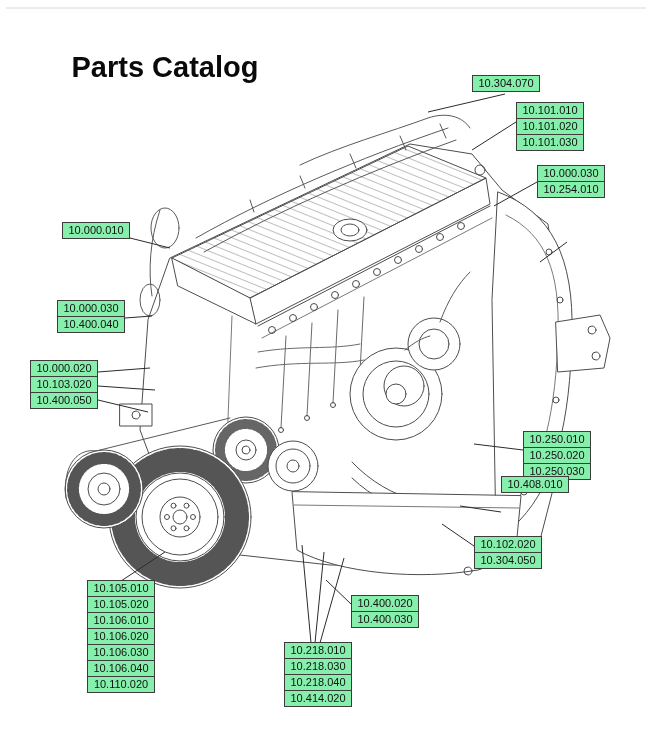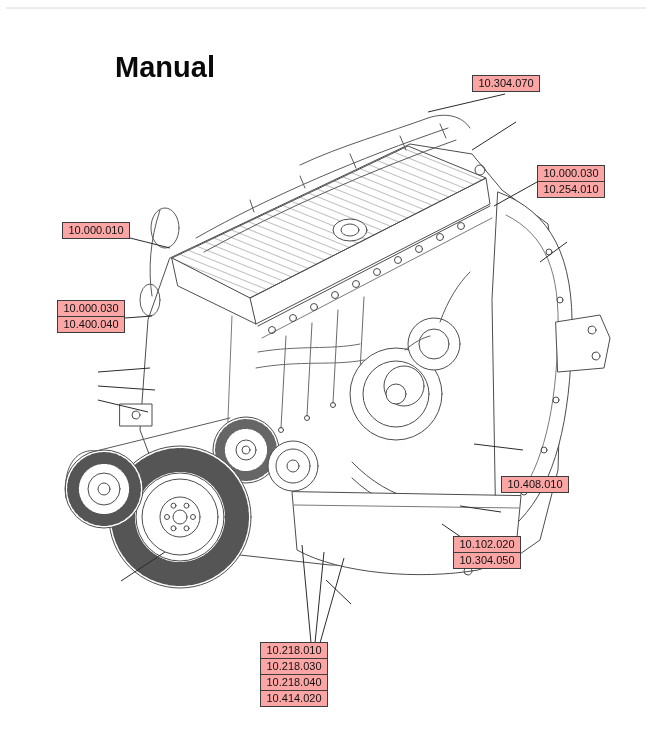--- a/index.html
+++ b/index.html
@@ -2,21 +2,21 @@
 <html><head>
 <meta charset="utf-8">
 <style>
   html,body{margin:0;padding:0;background:#fff;}
   .page{position:relative;width:652px;height:751px;background:#fff;overflow:hidden;
         font-family:"Liberation Sans",sans-serif;}
   .engine-svg{position:absolute;left:0;top:0;}
   .title{position:absolute;left:35px;top:48px;width:260px;text-align:center;
          font-weight:bold;font-size:29px;line-height:38px;color:#0a0a0a;}
   .callout-group{position:absolute;z-index:5;}
-  .callout{width:68px;box-sizing:border-box;border:1px solid #3c3c3c;background:#fca5a5;
+  .callout{width:68px;box-sizing:border-box;border:1px solid #3c3c3c;background:#86efac;
            font-size:11px;line-height:15px;text-align:center;color:#111;cursor:pointer;}
   .callout + .callout{margin-top:-1px;}
 </style>
 </head>
 <body>
 
 <div class="page">
 
   <svg class="engine-svg" width="652" height="751" viewBox="0 0 652 751">
     <defs>
@@ -145,56 +145,84 @@
       <path d="M474,546 L442,524"></path>
       <path d="M121,581 L165,552"></path>
       <path d="M351,604 L326,580"></path>
       <path d="M311,643 L302,545"></path>
       <path d="M315,643 L324,552"></path>
       <path d="M320,643 L344,558"></path>
     </g>
   </svg>
 
   <div class="title">
-    <div>Manual</div>
+    <div>Parts Catalog</div>
   </div>
 
   <div class="callout-group" style="left:472px;top:75px">
     <div class="callout">10.304.070</div>
   </div>
 
+  <div class="callout-group" style="left:516px;top:102px">
+    <div class="callout">10.101.010</div>
+    <div class="callout">10.101.020</div>
+    <div class="callout">10.101.030</div>
+  </div>
 
   <div class="callout-group" style="left:537px;top:165px">
     <div class="callout">10.000.030</div>
     <div class="callout">10.254.010</div>
   </div>
 
 
   <div class="callout-group" style="left:62px;top:222px">
     <div class="callout">10.000.010</div>
   </div>
 
   <div class="callout-group" style="left:57px;top:300px">
     <div class="callout">10.000.030</div>
     <div class="callout">10.400.040</div>
   </div>
 
-
+  <div class="callout-group" style="left:30px;top:360px">
+    <div class="callout">10.000.020</div>
+    <div class="callout">10.103.020</div>
+    <div class="callout">10.400.050</div>
+  </div>
+
+  <div class="callout-group" style="left:523px;top:431px">
+    <div class="callout">10.250.010</div>
+    <div class="callout">10.250.020</div>
+    <div class="callout">10.250.030</div>
+  </div>
 
   <div class="callout-group" style="left:501px;top:476px">
     <div class="callout">10.408.010</div>
   </div>
 
-  <div class="callout-group" style="left:453px;top:536px">
+  <div class="callout-group" style="left:474px;top:536px">
     <div class="callout">10.102.020</div>
     <div class="callout">10.304.050</div>
   </div>
 
-
-
-  <div class="callout-group" style="left:260px;top:642px">
+  <div class="callout-group" style="left:87px;top:580px">
+    <div class="callout">10.105.010</div>
+    <div class="callout">10.105.020</div>
+    <div class="callout">10.106.010</div>
+    <div class="callout">10.106.020</div>
+    <div class="callout">10.106.030</div>
+    <div class="callout">10.106.040</div>
+    <div class="callout">10.110.020</div>
+  </div>
+
+  <div class="callout-group" style="left:351px;top:595px">
+    <div class="callout">10.400.020</div>
+    <div class="callout">10.400.030</div>
+  </div>
+
+  <div class="callout-group" style="left:284px;top:642px">
     <div class="callout">10.218.010</div>
     <div class="callout">10.218.030</div>
     <div class="callout">10.218.040</div>
     <div class="callout">10.414.020</div>
   </div>
 
 </div>
 
 </body></html>

